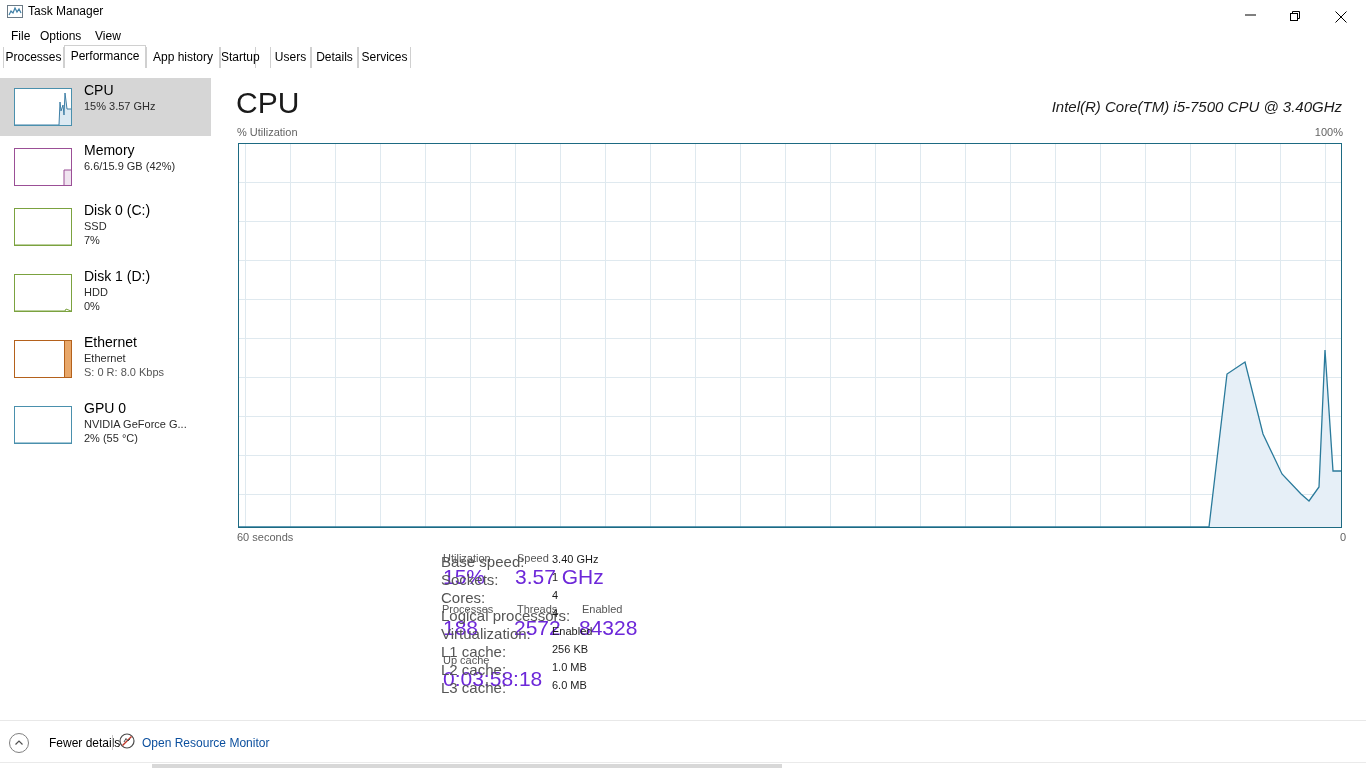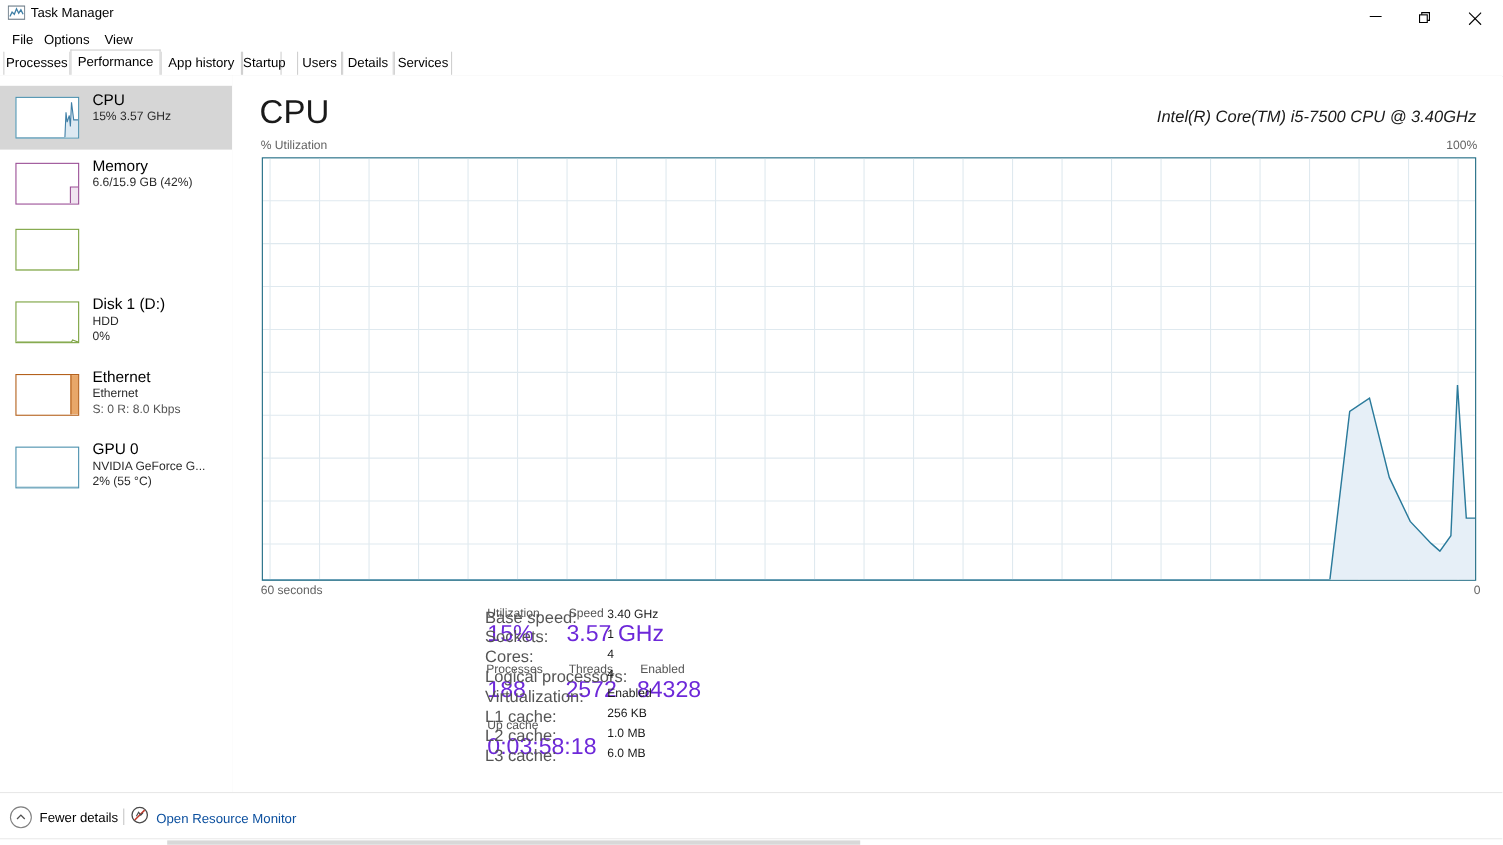--- a/index.html
+++ b/index.html
@@ -188,21 +188,21 @@
 
   
   .footer {
     position: absolute; left: 0; top: 720px;
     width: 1366px; height: 48px;
     background: #ffffff;
     border-top: 1px solid #e8e8e8;
   }
   .fewer {
     position: absolute; left: 9px; top: 12px;
-    display: flex; align-items: center; gap: 7px;
+    display: flex; align-items: center; gap: 20px;
     cursor: default;
   }
   .chev-circle {
     width: 18px; height: 18px; border-radius: 50%;
     border: 1px solid #808080;
     position: relative;
   }
   .fewer-text { font-size: 12px; color: #000000; white-space: nowrap; }
   .foot-sep {
     position: absolute; left: 112px; top: 14px;
@@ -301,20 +301,25 @@
         <div class="side-title">Memory</div>
         <div class="side-sub">6.6/15.9 GB (42%)</div>
       </div>
     </div>
 
     <div class="side-item" style="top:129px">
       <div class="side-thumb" style="border:1px solid #7ba23f">
         <svg width="56" height="36" viewBox="0 0 56 36">
           <polyline points="0,36 56,36" fill="none" stroke="#7ba23f" stroke-width="1"></polyline>
         </svg>
+      </div>
+      <div class="side-labels">
+        <div class="side-title">Disk 0 (C:)</div>
+        <div class="side-sub">SSD</div>
+        <div class="side-sub">7%</div>
       </div>
     </div>
 
     <div class="side-item" style="top:195px">
       <div class="side-thumb" style="border:1px solid #7ba23f">
         <svg width="56" height="36" viewBox="0 0 56 36">
           <polyline points="0,36 50,36 51,34 56,36" fill="none" stroke="#7ba23f" stroke-width="1"></polyline>
         </svg>
       </div>
       <div class="side-labels">

